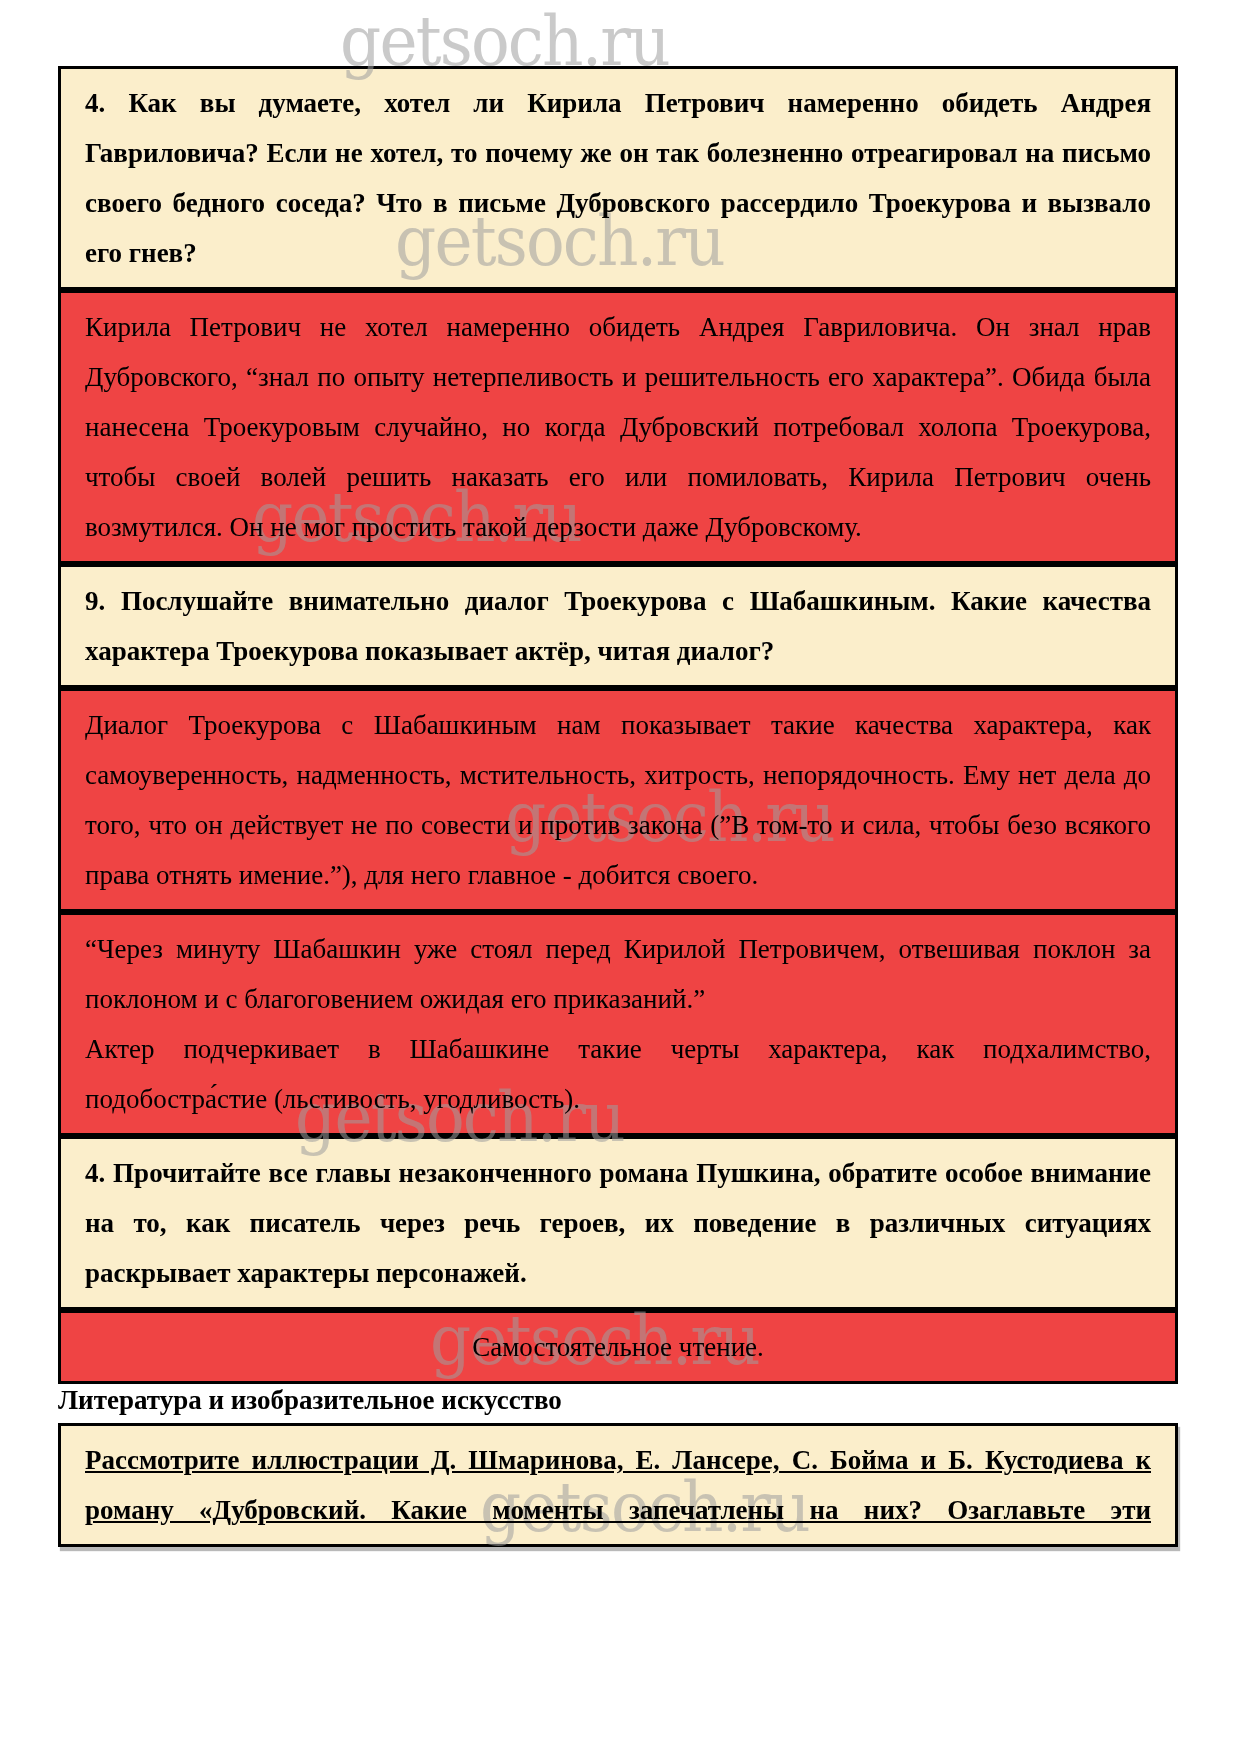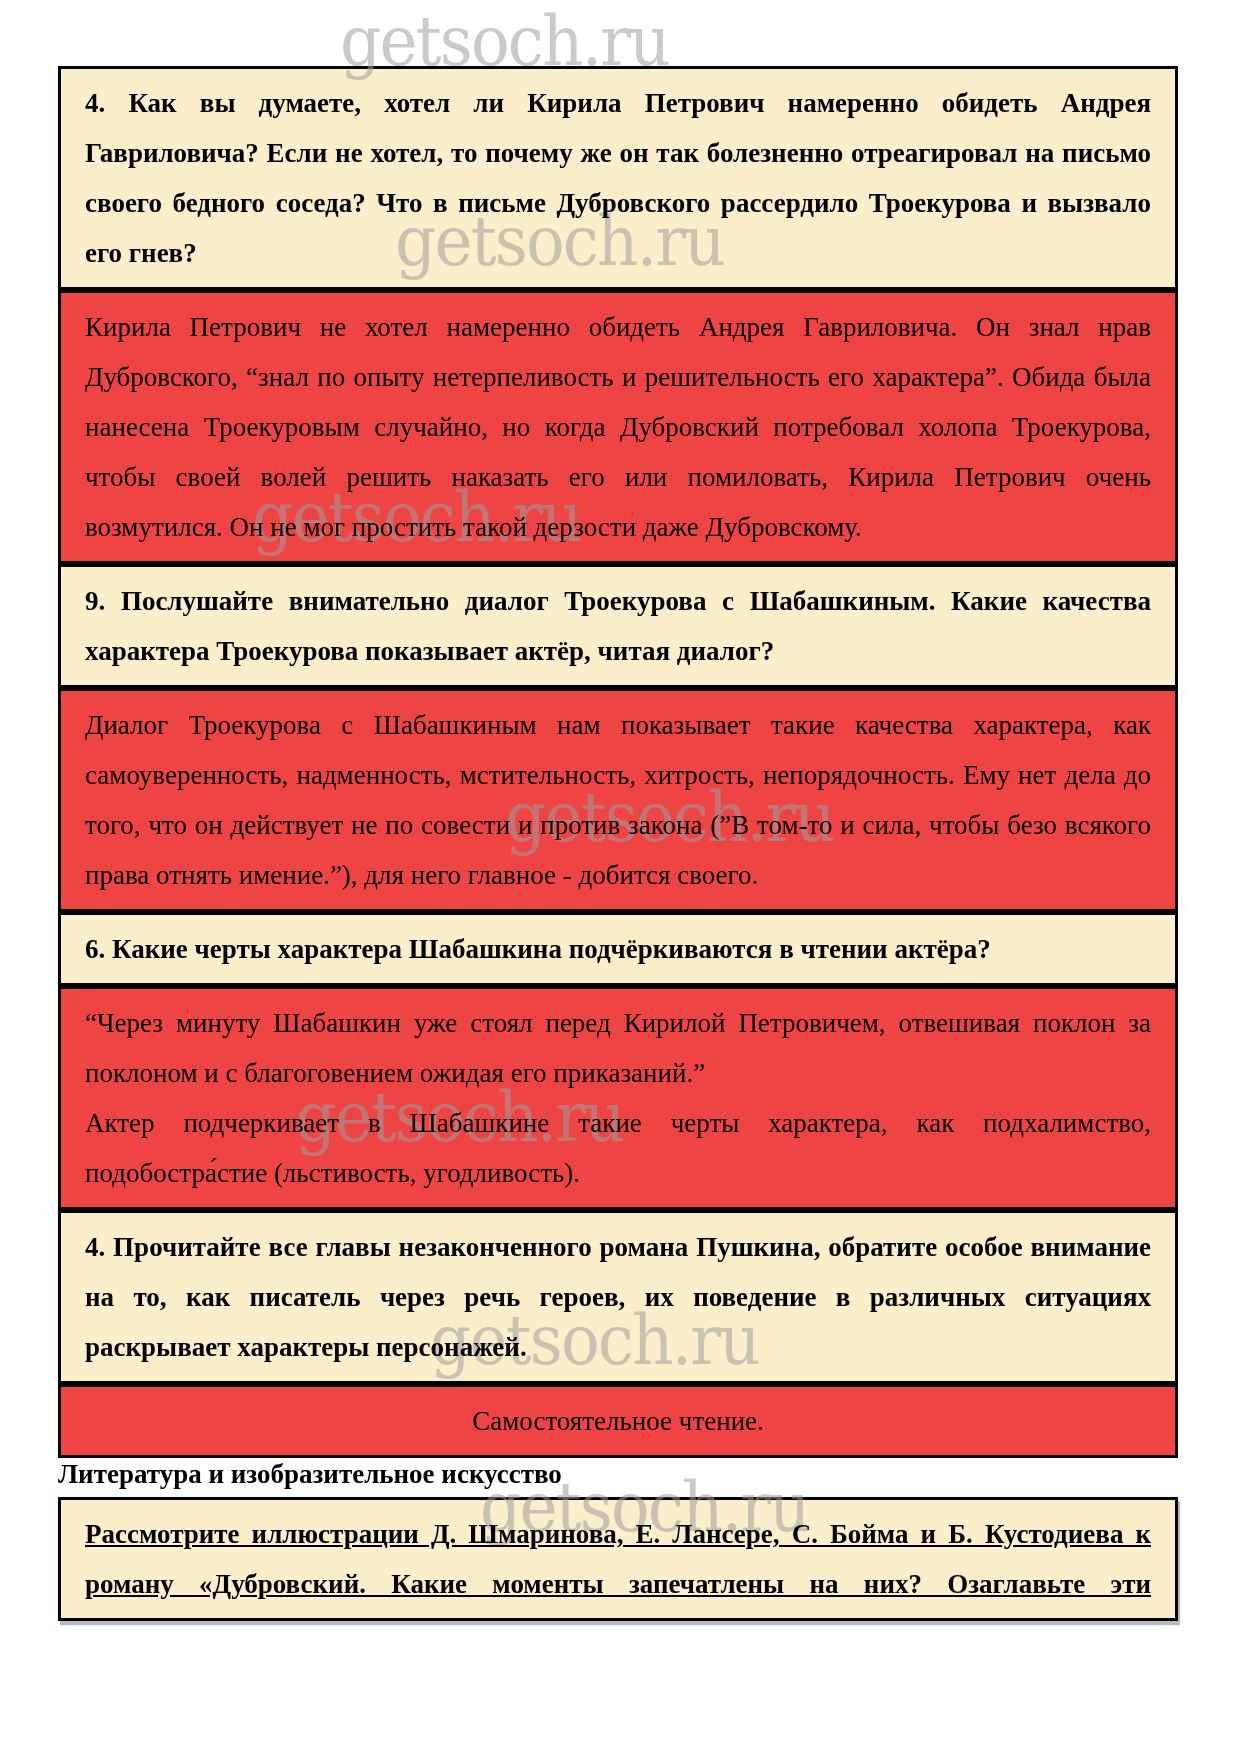--- a/index.html
+++ b/index.html
@@ -93,23 +93,20 @@
       <p>Кирила Петрович не хотел намеренно обидеть Андрея Гавриловича. Он знал нрав Дубровского, “знал по опыту нетерпеливость и решительность его характера”. Обида была нанесена Троекуровым случайно, но когда Дубровский потребовал холопа Троекурова, чтобы своей волей решить наказать его или помиловать, Кирила Петрович очень возмутился. Он не мог простить такой дерзости даже Дубровскому.</p>
     </div>
 
     <div class="box q">
       <p>9. Послушайте внимательно диалог Троекурова с Шабашкиным. Какие качества характера Троекурова показывает актёр, читая диалог?</p>
     </div>
     <div class="box a">
       <p>Диалог Троекурова с Шабашкиным нам показывает такие качества характера, как самоуверенность, надменность, мстительность, хитрость, непорядочность. Ему нет дела до того, что он действует не по совести и против закона (”В том-то и сила, чтобы безо всякого права отнять имение.”), для него главное - добится своего.</p>
     </div>
 
-    <div class="box q">
-      <p>6. Какие черты характера Шабашкина подчёркиваются в чтении актёра?</p>
-    </div>
     <div class="box a">
       <p>“Через минуту Шабашкин уже стоял перед Кирилой Петровичем, отвешивая поклон за поклоном и с благоговением ожидая его приказаний.”</p>
       <p>Актер подчеркивает в Шабашкине такие черты характера, как подхалимство, подобостра́стие (льстивость, угодливость).</p>
     </div>
 
     <div class="box q">
       <p>4. Прочитайте все главы незаконченного романа Пушкина, обратите особое внимание на то, как писатель через речь героев, их поведение в различных ситуациях раскрывает характеры персонажей.</p>
     </div>
     <div class="box a single">
       <p>Самостоятельное чтение.</p>

